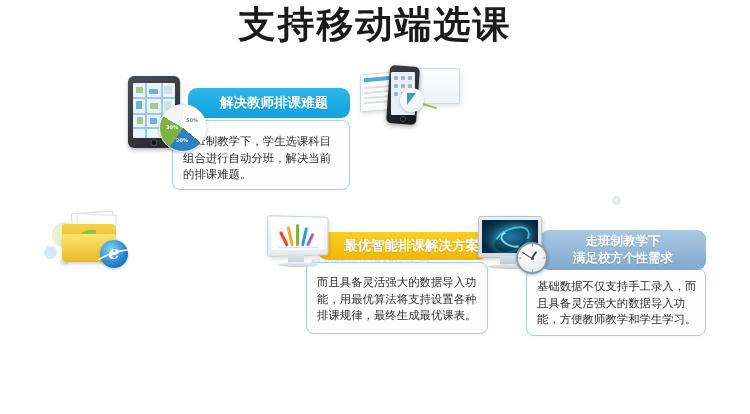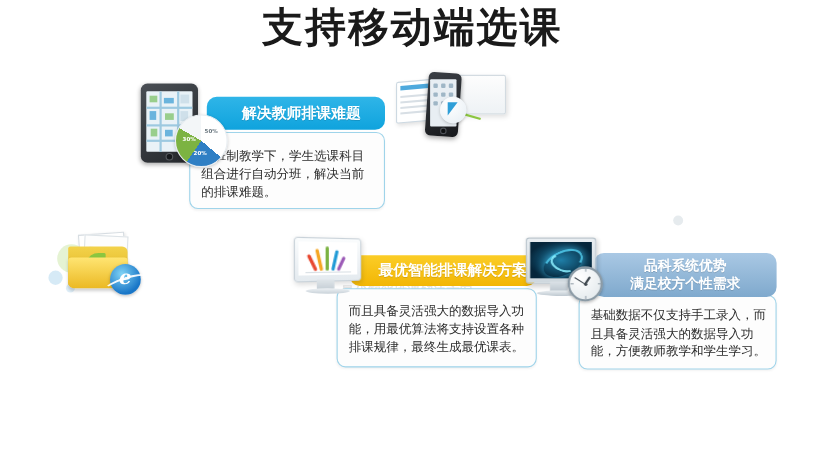--- a/index.html
+++ b/index.html
@@ -448,21 +448,21 @@
     </div>
   </div>
   <div class="mon-stand"></div>
   <div class="mon-base"></div>
 </div>
 
 <div class="ghost" style="left:540px;top:264px;">满足校方个性需求</div>
 <div class="card" id="card-5">
   <div class="card-header">
     <div style="width:100%;">
-      <div>品科系统优势</div>
+      <div>走班制教学下</div>
       <div>满足校方个性需求</div>
     </div>
   </div>
   <div class="card-body">基础数据不仅支持手工录入，而且具备灵活强大的数据导入功能，方便教师教学和学生学习。</div>
 </div>
 
 <div class="art" id="art-monitor5">
   <div class="mon5-body">
     <div class="mon5-screen">
       <div class="swirl"></div>

